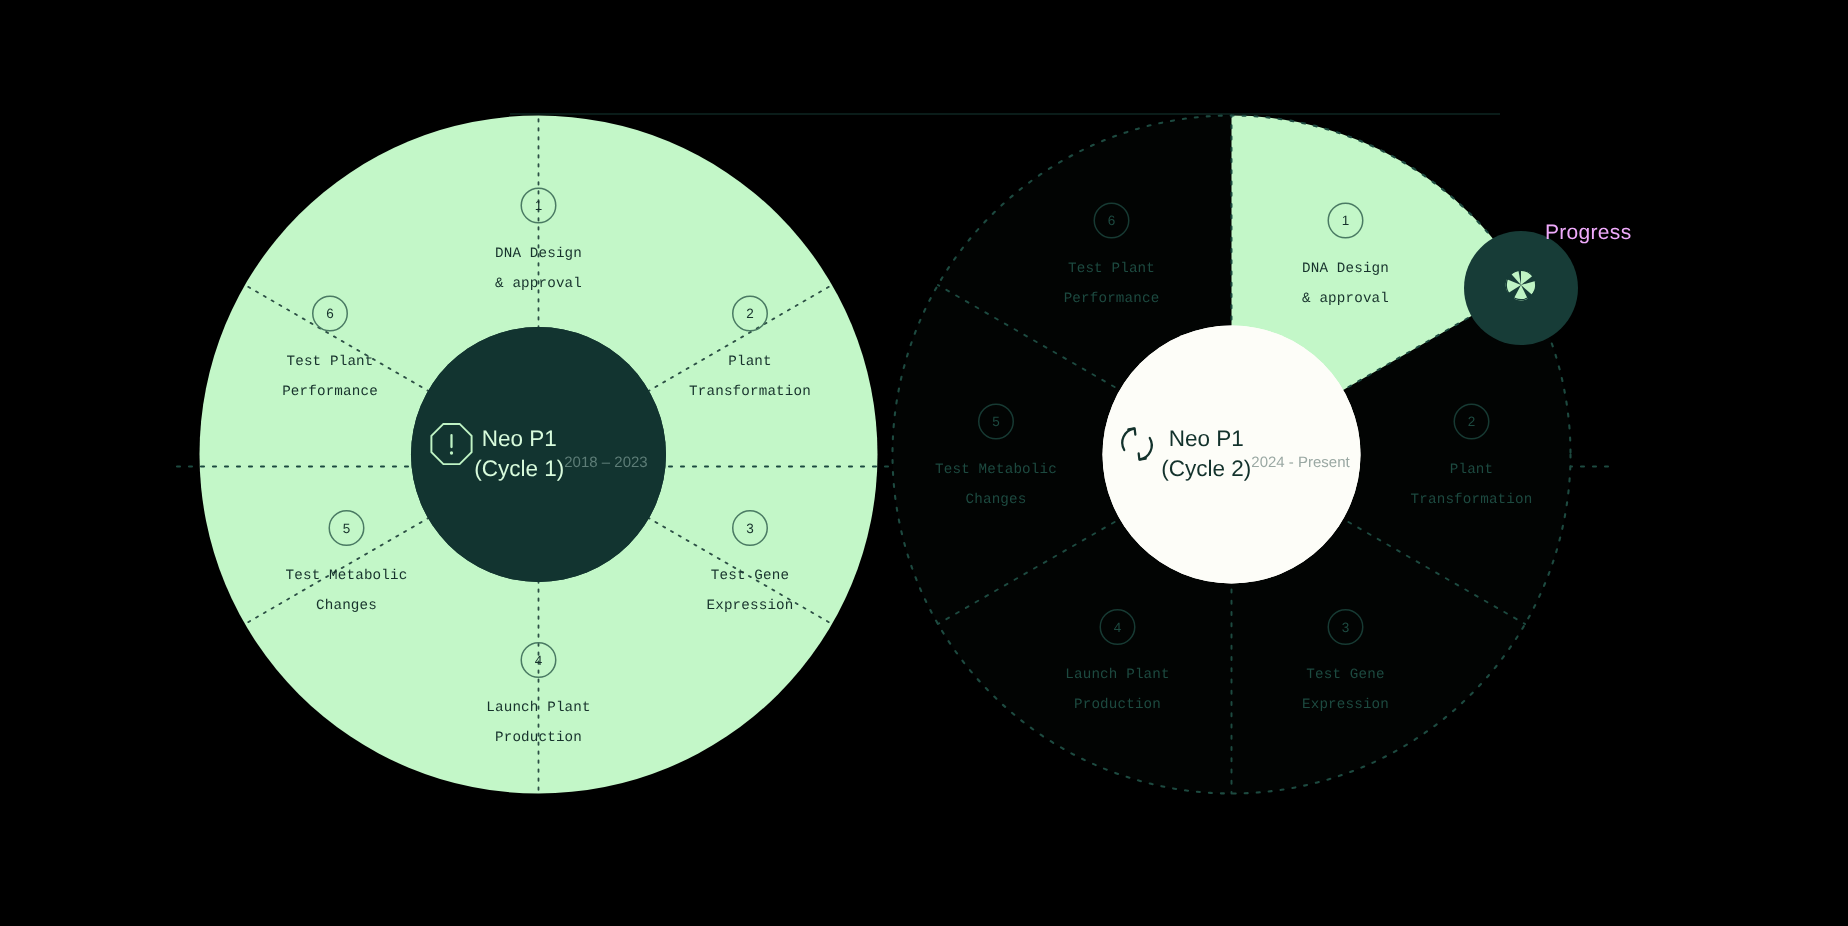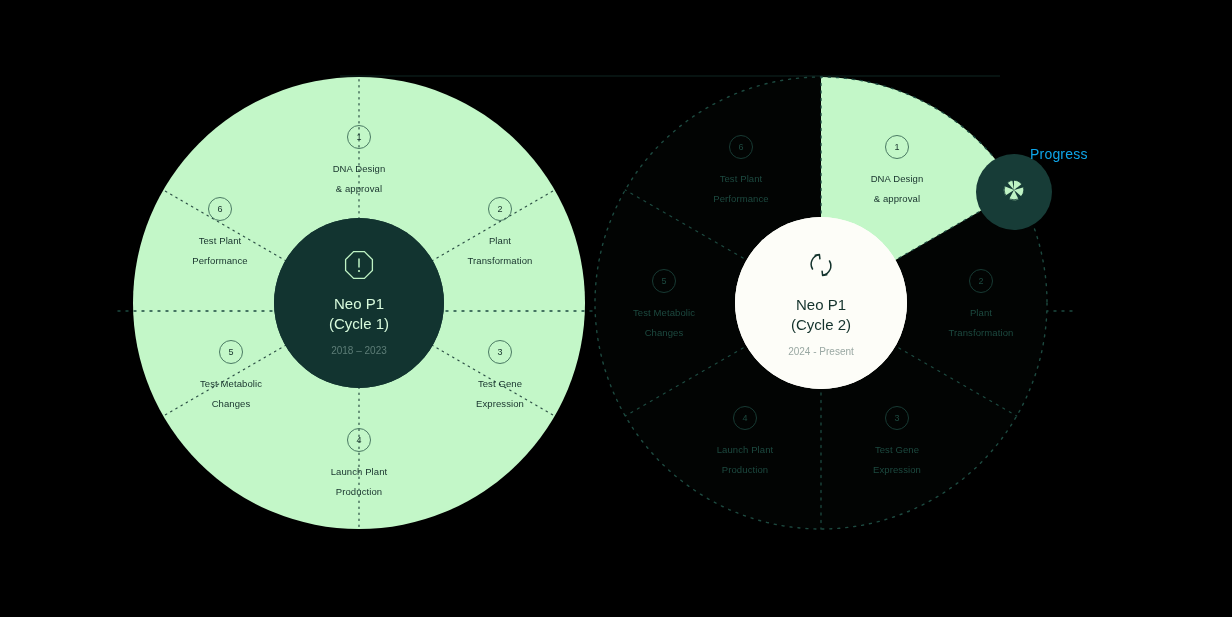--- a/index.html
+++ b/index.html
@@ -42,34 +42,35 @@
     margin: 0 auto 8px auto;
     font-size: 9px;
     line-height: 22px;
     text-align: center;
     font-family: "Liberation Sans", sans-serif;
   }
   .seg-title {
     font-size: 9.5px;
     letter-spacing: 0.1px;
     white-space: pre-line;
+    font-family: Liberation Mono, monospace;
   }
   .seg-light .seg-num { border: 1px solid #4a7a63; color: #17322c; }
   .seg-light .seg-title { color: #17322c; }
   .seg-dark .seg-num { border: 1px solid #173a33; color: #1d4a40; }
   .seg-dark .seg-title { color: #1d4a40; }
   .seg-dark-on-green .seg-num { border: 1px solid #4a7a63; color: #17322c; }
   .seg-dark-on-green .seg-title { color: #17322c; }
 
   .hub {
     position: absolute;
     border-radius: 50%;
     transform: translate(-50%, -50%);
     display: flex;
-    flex-direction: column;
+    flex-direction: row;
     align-items: center;
     justify-content: center;
   }
   .hub-icon { margin-bottom: 10px; display:block; }
   .hub-title {
     font-size: 15px;
     font-weight: 400;
     line-height: 1.35;
     text-align: center;
     white-space: pre-line;
@@ -90,21 +91,21 @@
     position: absolute;
     width: 76px; height: 76px;
     border-radius: 50%;
     background: #173c37;
     transform: translate(-50%, -50%);
     display: flex; align-items: center; justify-content: center;
   }
   .progress-label {
     position: absolute;
     font-size: 14px;
-    color: #0ea5e9;
+    color: #f0abfc;
     letter-spacing: 0.2px;
     transform: translate(0, -50%);
     white-space: nowrap;
   }
 </style>
 </head>
 <body>
 
 <div id="stage">
 

